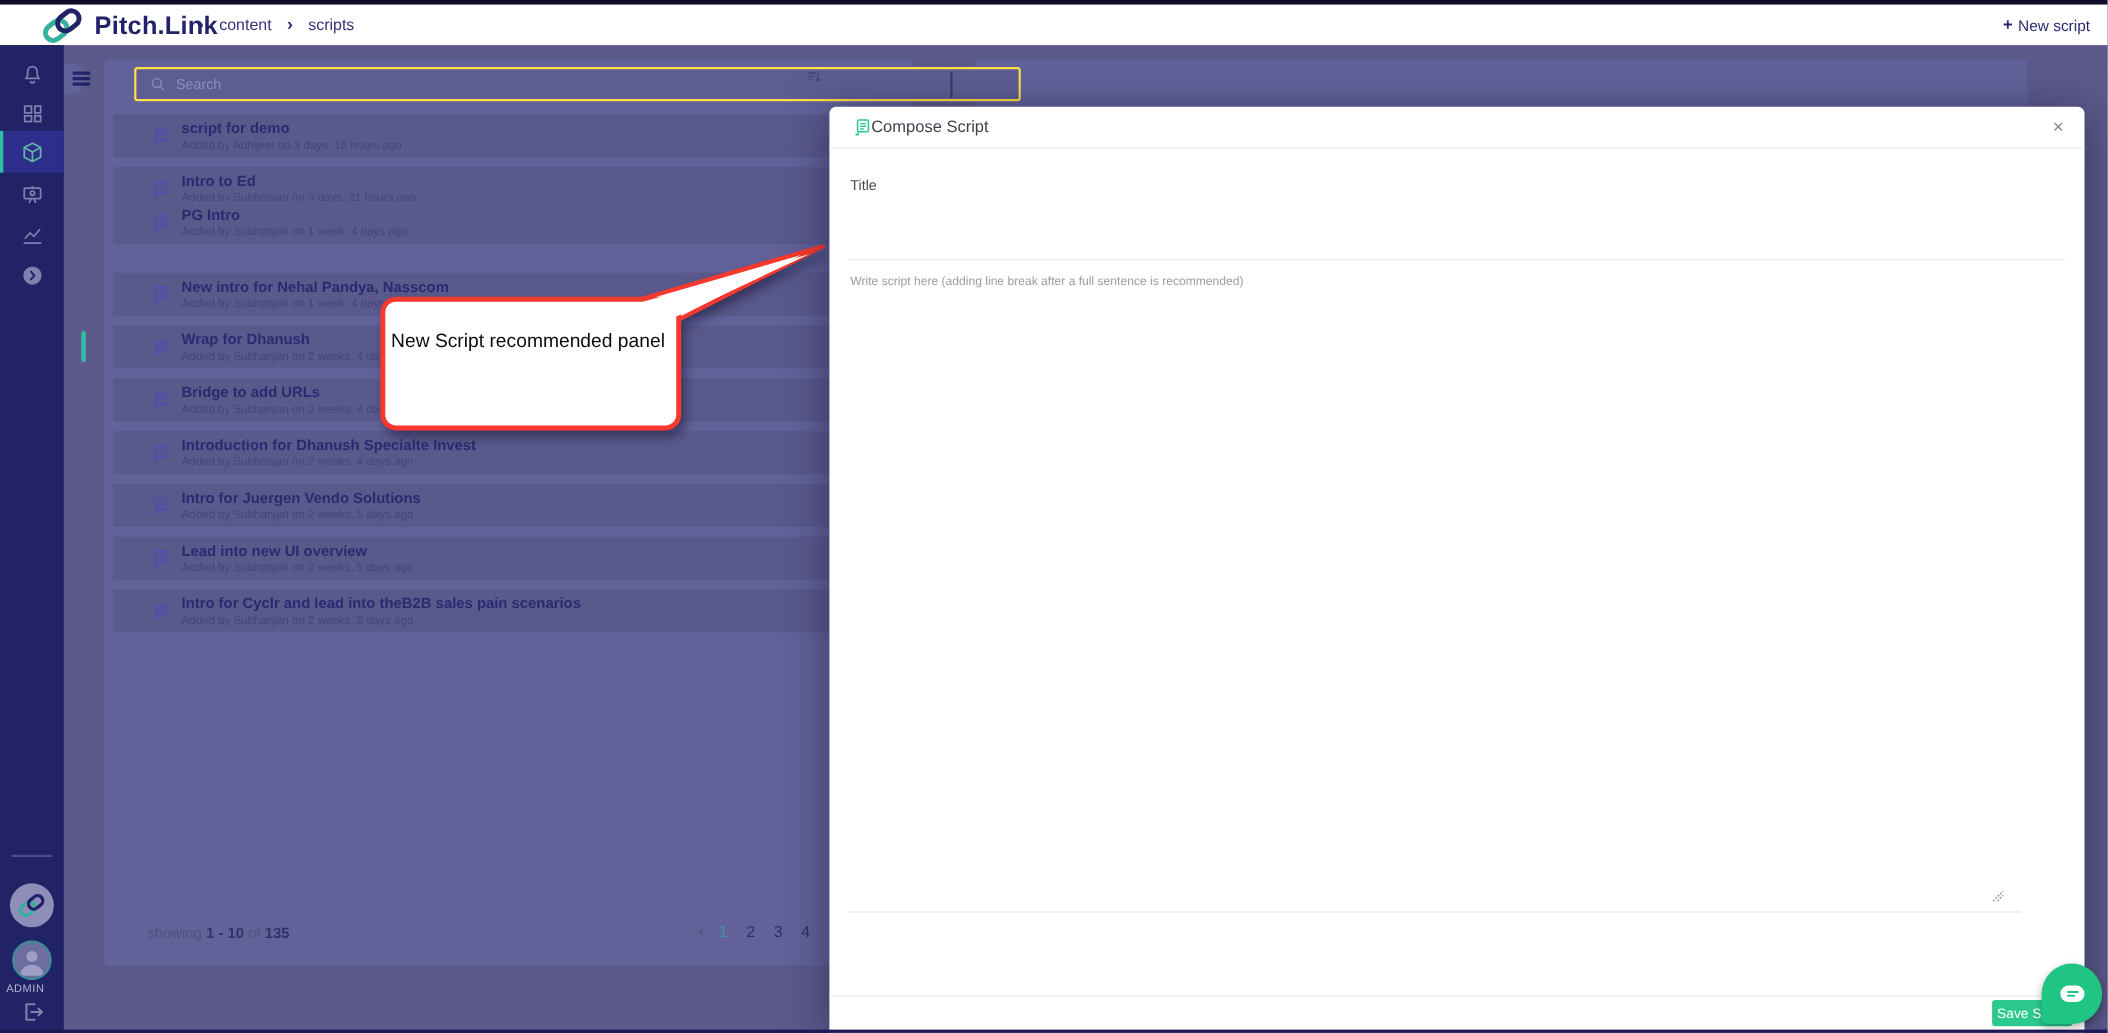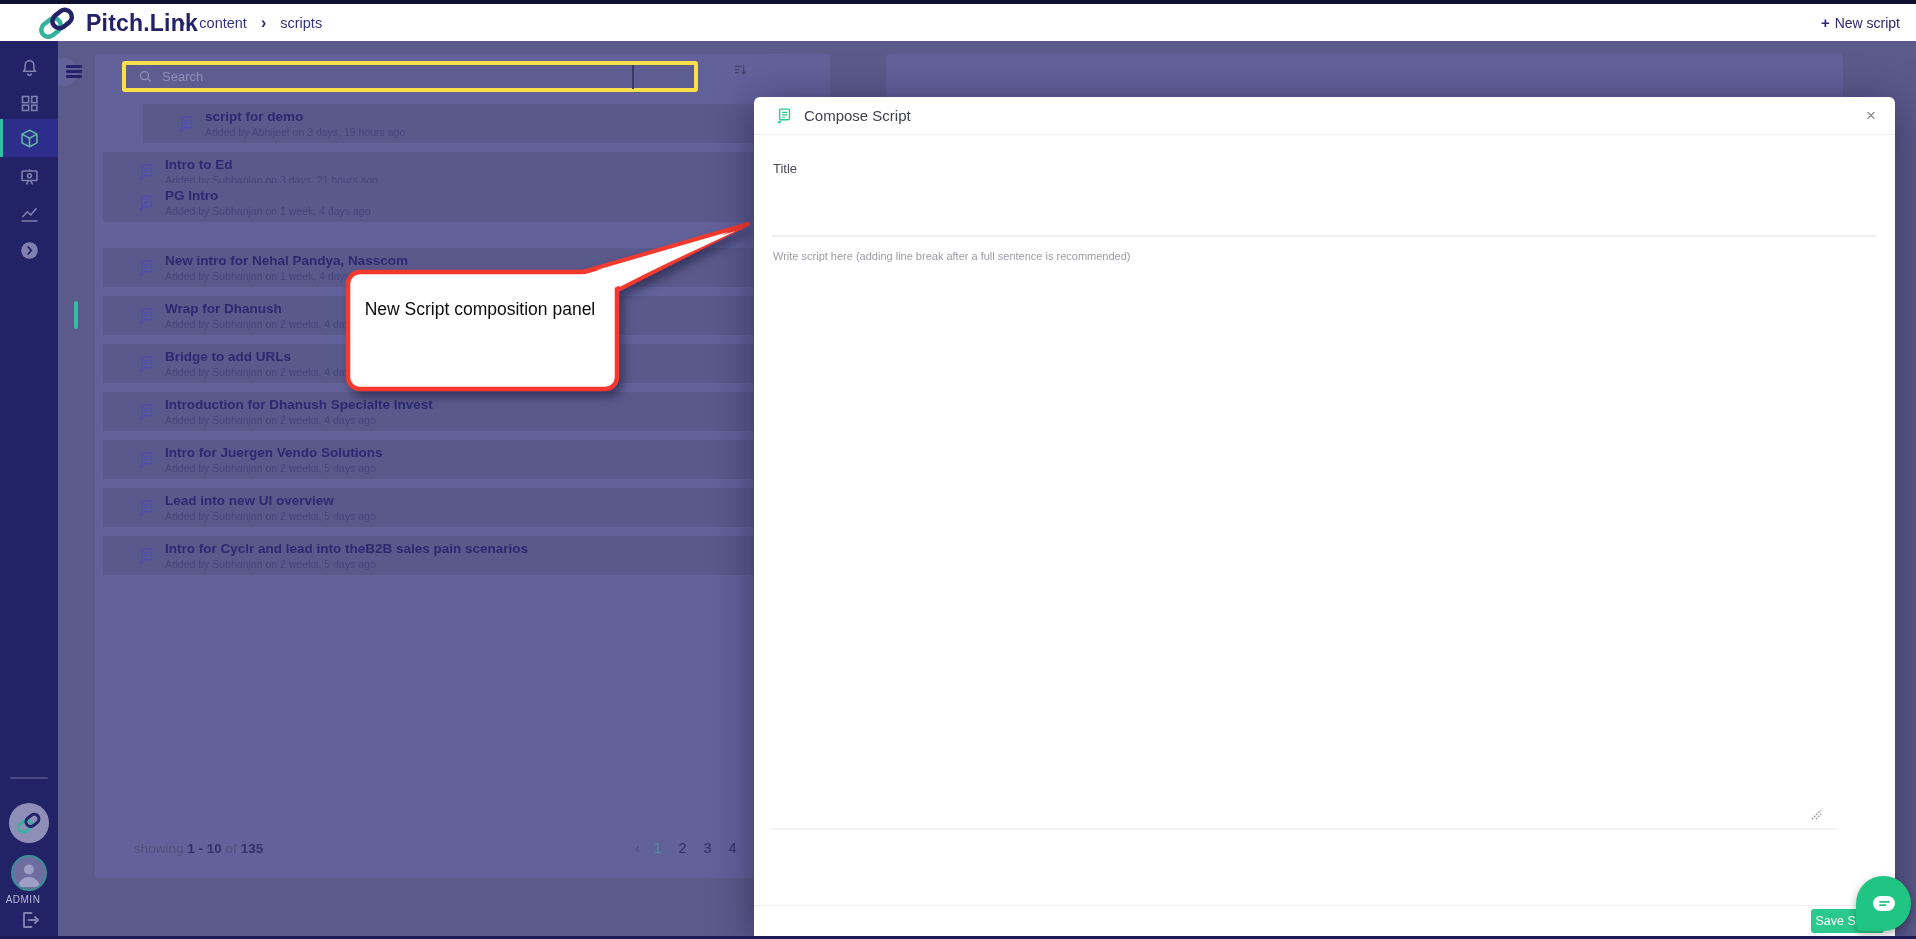--- a/index.html
+++ b/index.html
@@ -36,21 +36,21 @@
   .content { position:absolute; left:58px; top:41px; width:1858px; height:898px; background:#5b5a8b; }
   .hamburger-bump { position:absolute; left:-8px; top:17px; width:28px; height:28px; border-radius:50%; background:#62619a; }
   .hamburger { position:absolute; left:8px; top:24px; width:16px; height:13px; cursor:pointer; }
   .hamburger span { display:block; width:16px; height:2.6px; background:#232369; margin-bottom:2.4px; border-radius:1px; }
   .active-row-indicator { position:absolute; left:16px; top:260px; width:4px; height:28px; background:#2fbfa2; border-radius:2px; }
 
   .left-panel { position:absolute; left:37px; top:13px; width:735px; height:824px; background:#62619a; border-radius:4px; }
   .right-panel { position:absolute; left:828px; top:13px; width:957px; height:824px; background:#62619a; border-radius:4px; }
 
   
-  .search-box { position:absolute; left:27px; top:7px; width:576px; height:31px; border:4px solid #fde047; border-radius:3px; background:#5e5d92; display:flex; align-items:center; }
+  .search-box { position:absolute; left:27px; top:7px; width:806px; height:31px; border:2px solid #fde047; border-radius:3px; background:#5e5d92; display:flex; align-items:center; }
   .search-box svg.mag { width:15px; height:15px; margin-left:12px; color:#8e8db8; flex:none; }
   .search-input { flex:1; height:100%; background:transparent; border:none; outline:none; padding-left:9px; font-size:13px; color:#cfcfe6; font-family:"Liberation Sans", sans-serif; }
   .search-input::placeholder { color:#8e8db8; }
   .search-divider { width:2px; height:24px; background:#3a3a63; margin-right:60px; flex:none; }
   .sort-icon { position:absolute; right:82px; top:8px; width:15px; height:15px; color:#45446f; }
 
   
   .row { position:absolute; left:8px; width:719px; height:39px; background:#5a598c; display:flex; align-items:center; cursor:pointer; }
   .row-icon { width:17px; height:17px; margin-left:34px; color:#4e4db2; flex:none; }
   .row-text { margin-left:11px; }
@@ -66,21 +66,21 @@
   .pager .pg.active { color:#44949f; }
 
   
   .callout-svg { position:absolute; left:286px; top:176px; width:420px; height:190px; z-index:20; filter:drop-shadow(4px 6px 5px rgba(10,10,40,.45)); }
   .callout-text { position:absolute; left:292px; top:257px; width:260px; text-align:center; font-size:17.5px; color:#0c0c0c; line-height:1.35; z-index:21; }
 
   
   .modal { position:absolute; left:754px; top:97px; width:1141px; height:842px; background:#ffffff; border-radius:6px 6px 0 0; z-index:30; box-shadow:0 6px 40px rgba(15,15,50,.5); }
   .modal-header { position:absolute; left:0; top:0; width:1141px; height:38px; border-bottom:1px solid #ececf1; display:flex; align-items:center; }
   .modal-header .m-icon { width:17px; height:17px; margin-left:21px; color:#2bc98e; flex:none; }
-  .modal-title { margin-left:12px; font-size:15px; color:#3f3f4e; }
+  .modal-title { margin-left:0; font-size:15px; color:#3f3f4e; }
   .modal-close { position:absolute; right:12px; top:7px; width:24px; height:24px; text-align:center; font-size:17px; line-height:24px; color:#86868f; cursor:pointer; }
   .field-label { position:absolute; left:19px; top:64px; font-size:13px; color:#4a4a56; }
   .title-input { position:absolute; left:18px; top:84px; width:743px; height:34px; background:#f7f7f9; border:none; outline:none; border-radius:3px; padding-left:14px; font-size:13.5px; color:#333; font-family:"Liberation Sans", sans-serif; }
   .title-input::placeholder { color:#9c9ba8; }
   .body-divider { position:absolute; left:18px; top:138px; width:1105px; height:2px; background:#f0f0f4; }
   .script-area { position:absolute; left:11px; top:146px; width:1118px; height:583px; border:none; outline:none; resize:none; font-size:11px; color:#333; padding:7px 8px; font-family:"Liberation Sans", sans-serif; }
   .script-area::placeholder { color:#9c9ba8; }
   .textarea-bottom { position:absolute; left:17px; top:731px; width:1066px; height:2px; background:#f1f1f5; }
   .resize-handle { position:absolute; left:1056px; top:711px; width:13px; height:13px; color:#8a8a96; }
   .footer-divider { position:absolute; left:0; top:808px; width:1141px; height:1px; background:#ececf1; }
@@ -205,21 +205,21 @@
       </svg>
       <input class="search-input" placeholder="Search" style="">
       <span class="search-divider"></span>
     </div>
     <svg class="sort-icon" viewBox="0 0 24 24" fill="none" stroke="currentColor" stroke-width="2" stroke-linecap="round">
       <path d="M4 7h9M4 12h6M4 17h4"></path>
         <path d="M17 5v14M17 19l-2.8-3M17 19l2.8-3"></path>
     </svg>
 
     <div id="rows-host">
-  <div class="row" style="top: 50px; margin-left: 40px;">
+  <div class="row" style="top: 50px;">
     <svg class="row-icon" viewBox="0 0 24 24">
       <rect x="6.5" y="3" width="14" height="15" rx="2" fill="none" stroke="currentColor" stroke-width="2"></rect>
       <path d="M10 7.5h7.5M10 11h7.5M10 14.5h4.5" stroke="currentColor" stroke-width="1.7"></path>
       <path d="M6.5 15.5V18a2.6 2.6 0 1 1-3.2 2.6h3.2z" fill="currentColor"></path>
     </svg>
     <div class="row-text">
       <div class="row-title">script for demo</div>
       <div class="row-meta">Added by Abhijeet on 3 days, 19 hours ago</div>
     </div>
   </div>
@@ -348,21 +348,21 @@
           <span class="pg">4</span>
         </span>
     </div>
   </div>
 
   <svg class="callout-svg" viewBox="0 0 420 190">
     <polygon points="228,58 404,7 272,74" fill="#ffffff" stroke="#f5392e" stroke-width="4" stroke-linejoin="round"></polygon>
     <rect x="4" y="55" width="269" height="117" rx="12" fill="#ffffff" stroke="#f5392e" stroke-width="4.5"></rect>
     <polygon points="231,60 392,14 268,72" fill="#ffffff"></polygon>
   </svg>
-  <div class="callout-text">New Script composition panel</div>
+  <div class="callout-text">New Script recommended panel</div>
 </div>
 
 <div class="modal">
   <div class="modal-header">
     <svg class="m-icon" viewBox="0 0 24 24">
       <rect x="6.5" y="3" width="14" height="15" rx="2" fill="none" stroke="currentColor" stroke-width="2"></rect>
       <path d="M10 7.5h7.5M10 11h7.5M10 14.5h4.5" stroke="currentColor" stroke-width="1.7"></path>
       <path d="M6.5 15.5V18a2.6 2.6 0 1 1-3.2 2.6h3.2z" fill="currentColor"></path>
     </svg>
     <span class="modal-title">Compose Script</span>

